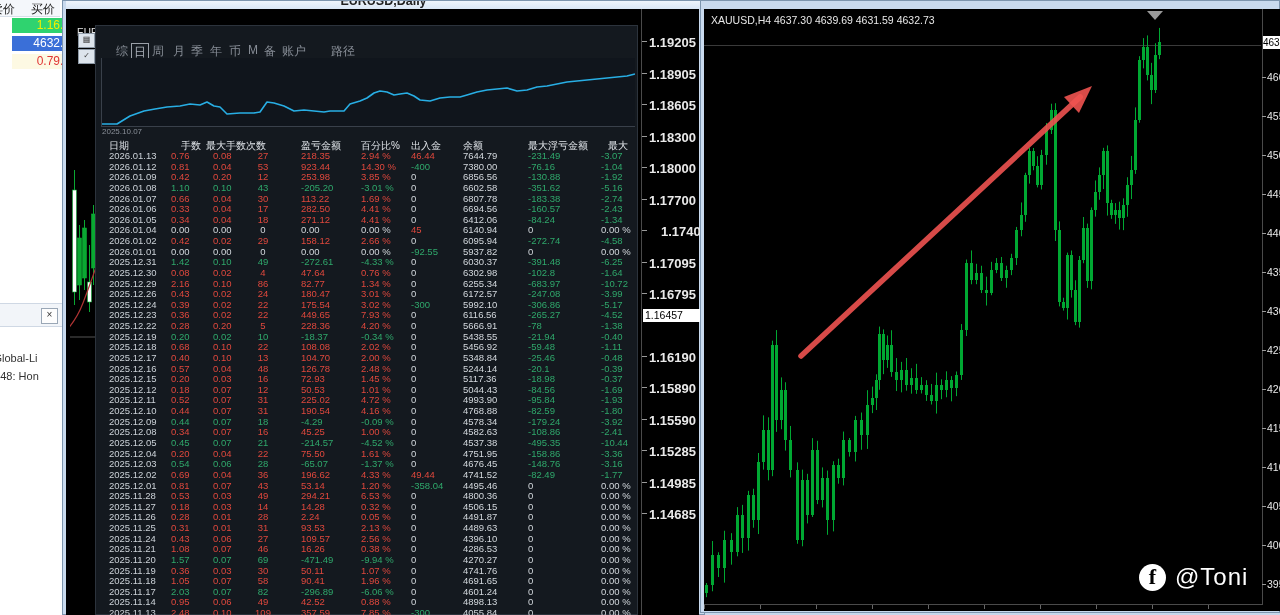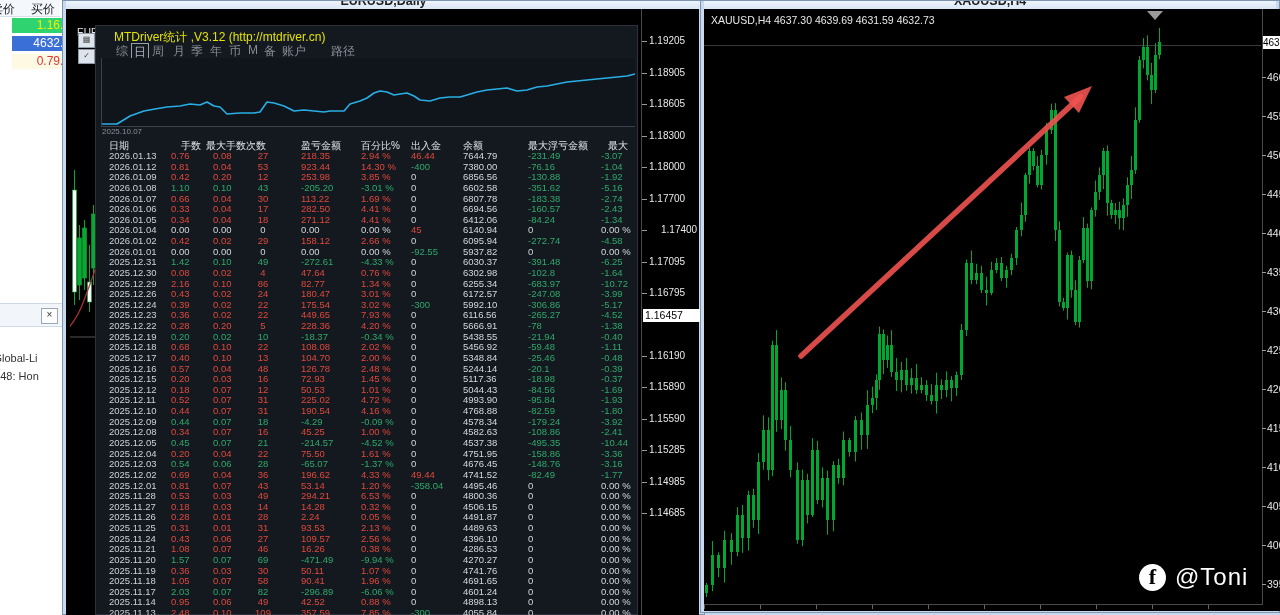--- a/index.html
+++ b/index.html
@@ -26,21 +26,21 @@
   .title-strip span{display:block;text-align:center;font-size:12.5px;font-weight:bold;color:#222;
                     line-height:14px;margin-top:-7px;white-space:nowrap;}
   .chart-bg{position:absolute;background:#000;}
   
   #eurusd-win{left:62px;top:0;width:643px;height:615px;z-index:4;}
   #eur-content{left:4px;top:9px;width:633px;height:606px;}
   #eur-chart-label{left:11px;top:18px;color:#e8e8e8;font-size:10px;white-space:nowrap;}
   .mini-btn{position:absolute;width:15px;height:13px;background:#dde4ec;border:1px solid #8d99a6;
             font-size:8px;line-height:12px;text-align:center;color:#444;}
   #eur-vsep{left:575px;top:0;width:1px;height:606px;background:#4a4a4a;}
-  .scale-label{position:absolute;left:583px;color:#e9e9e9;font-size:10px;white-space:nowrap;}
+  .scale-label{position:absolute;left:583px;color:#e9e9e9;font-size:13px;white-space:nowrap;font-weight:bold;}
   .scale-tick{position:absolute;left:576px;width:5px;height:1px;background:#9a9a9a;}
   #eur-price-box{left:577px;width:57px;height:13px;background:#fff;color:#000;font-size:10.5px;
                  line-height:13px;padding-left:2px;}
   
   #mtdriver{left:95px;top:25px;width:543px;height:590px;background:#14191f;z-index:10;
             border:1px solid #2c333c;box-sizing:border-box;color:#d3d8dd;}
   #mtd-title{left:18px;top:3px;font-size:12px;color:#e3e300;white-space:nowrap;}
   .mtd-menu-item{position:absolute;top:17px;font-size:12px;color:#878d96;}
   .mtd-menu-item.sel{border:1px solid #9aa0a8;padding:0 2px;margin-left:-3px;color:#aab0b8;}
   #mtd-chart{left:5px;top:32px;width:533px;height:68px;background:#10151c;
@@ -150,21 +150,20 @@
         <div class="scale-tick" style="top: 473px;"></div>
         <div class="scale-label" style="top: 467px;">1.14985</div>
         <div class="scale-tick" style="top: 504px;"></div>
         <div class="scale-label" style="top: 498px;">1.14685</div>
       </div>
     <div id="eur-price-box" class="abs" style="top: 300px;">1.16457</div>
   </div>
 </div>
 
 <div id="mtdriver" class="abs">
-  <div id="mtd-title" class="abs">MTDriver统计 ,V3.12 (http://mtdriver.cn)</div>
   <div id="mtd-menu">
       <span class="mtd-menu-item" style="left: 20px;">综</span>
       <span class="mtd-menu-item sel" style="left: 38px;">日</span>
       <span class="mtd-menu-item" style="left: 56px;">周</span>
       <span class="mtd-menu-item" style="left: 77px;">月</span>
       <span class="mtd-menu-item" style="left: 95px;">季</span>
       <span class="mtd-menu-item" style="left: 114px;">年</span>
       <span class="mtd-menu-item" style="left: 133px;">币</span>
       <span class="mtd-menu-item" style="left: 152px;">M</span>
       <span class="mtd-menu-item" style="left: 168px;">备</span>
@@ -715,23 +714,20 @@
         <span class="c cl5 red">7.85 %</span>
         <span class="c cl6 grn">-300</span>
         <span class="c cl7 neu">4055.84</span>
         <span class="c cl8 neu">0</span>
         <span class="c cl9 neu">0.00 %</span>
       </div>
     </div>
 </div>
 
 <div id="xau-win" class="abs mdi-win">
-  <div class="title-strip">
-    <span>XAUUSD,H4</span>
-  </div>
   <div id="xau-content" class="abs chart-bg">
     <div id="xau-topline" class="abs"></div>
     <svg id="xau-svg" width="557" height="596" style="position:absolute;left:1px;top:0">
         <line x1="1.5" y1="574" x2="1.5" y2="588.1525416918839" stroke="#00a832" stroke-width="1"></line>
         <rect x="0" y="576" width="3" height="8" fill="#00a832"></rect>
         <line x1="7.5" y1="532.018024932393" x2="7.5" y2="582.2784425651935" stroke="#00a832" stroke-width="1"></line>
         <rect x="6" y="546" width="3" height="30" fill="#00a832"></rect>
         <line x1="13.5" y1="543.2561637983599" x2="13.5" y2="568.0151191574914" stroke="#00a832" stroke-width="1"></line>
         <rect x="12" y="546" width="3" height="13" fill="#00a832"></rect>
         <line x1="19.5" y1="521.7431063484473" x2="19.5" y2="573.6296605899042" stroke="#00a832" stroke-width="1"></line>

